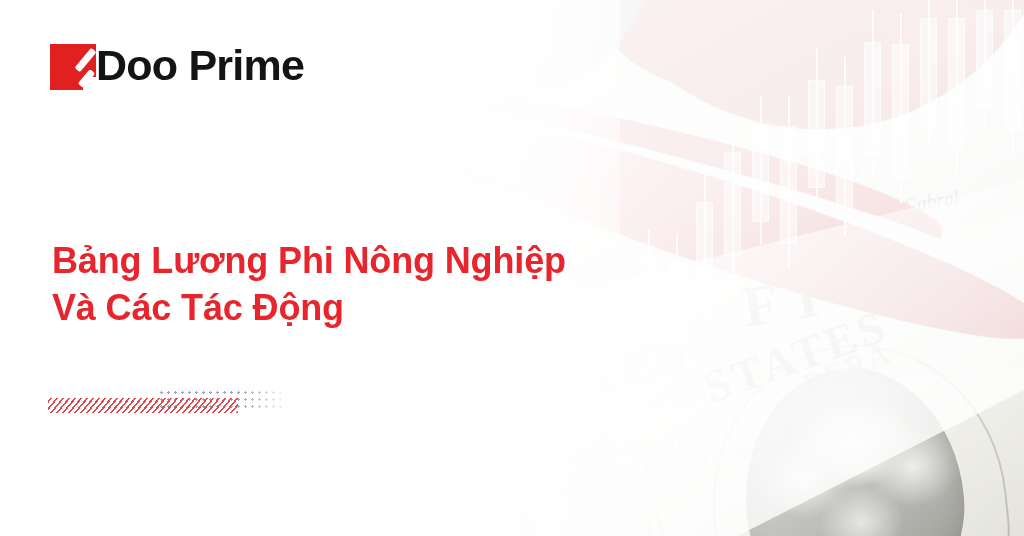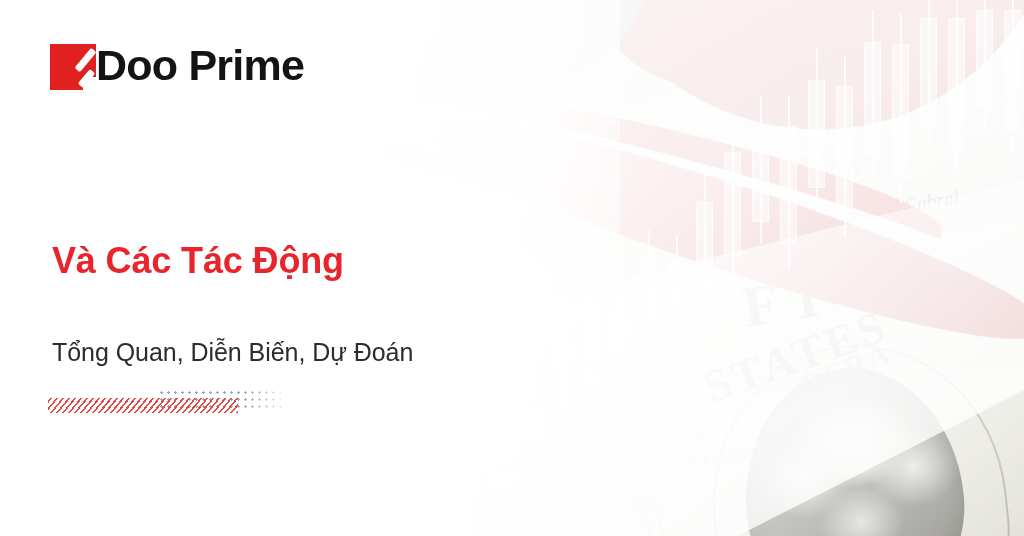--- a/index.html
+++ b/index.html
@@ -393,24 +393,24 @@
     <div class="logo">
       <div class="logo-mark">
         <span class="notch"></span>
         <span class="slash a"></span>
         <span class="slash b"></span>
       </div>
       <div class="logo-word">Doo Prime</div>
     </div>
 
     <div class="headline">
+      <span>Bảng Lương Phi Nông Nghiệp</span>
       <span class="l2">Và Các Tác Động</span>
     </div>
 
-    <div class="subtitle">Tổng Quan, Diễn Biến, Dự Đoán</div>
 
     <div class="deco">
       <div class="dots"></div>
       <div class="hatch"></div>
     </div>
 
   </div>
 </div>
 
 </body></html>

